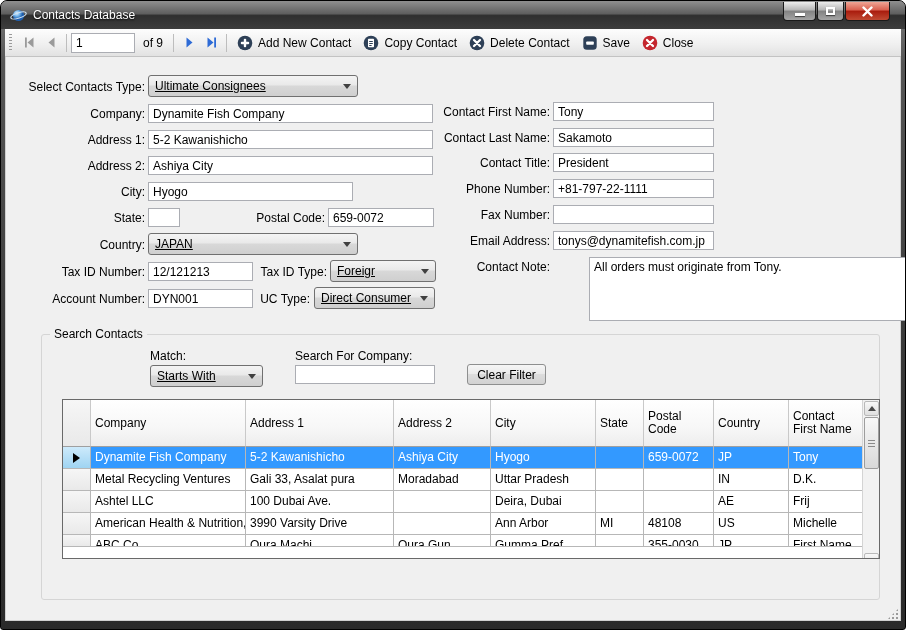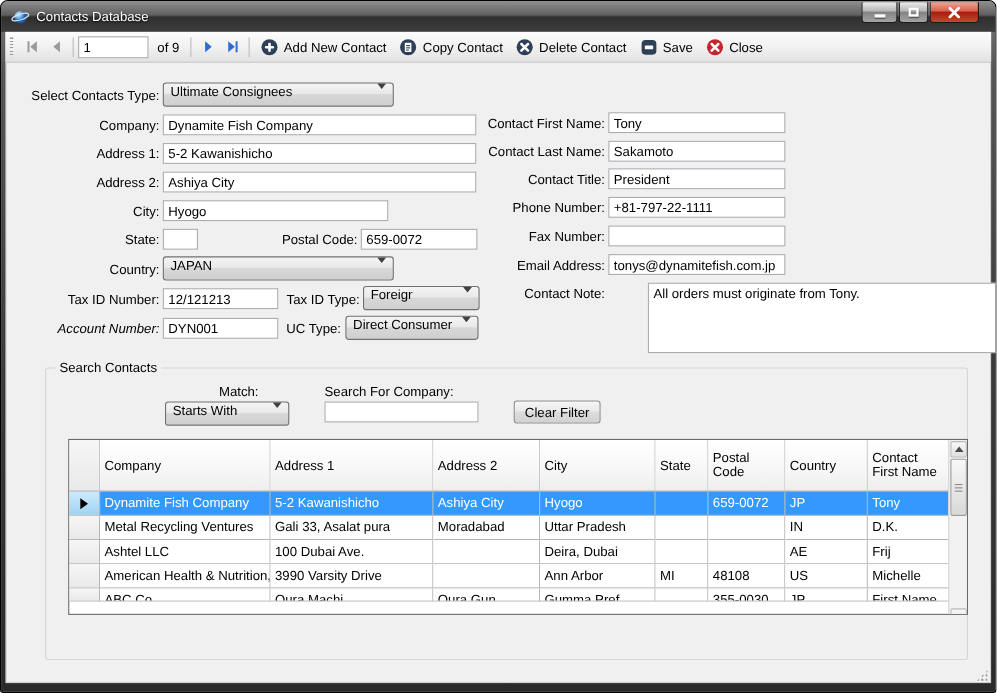--- a/index.html
+++ b/index.html
@@ -41,21 +41,21 @@
     padding:1px 4px;font-family:inherit;}
   .of-label{margin:0 6px 0 8px;}
   .toolbtn{display:flex;align-items:center;gap:5px;padding:3px 6px;border-radius:2px;white-space:nowrap;}
 
   
   .lbl{position:absolute;text-align:right;height:15px;line-height:15px;white-space:nowrap;}
   .tbx{position:absolute;height:19px;border:1px solid #ABADB3;background:#fff;font-size:12px;
     padding:1px 4px;font-family:inherit;}
   .combo{position:absolute;height:22px;border:1px solid #707070;border-radius:3px;
     background:linear-gradient(180deg,#f4f4f4 0%,#e9e9e9 45%,#d8d8d8 50%,#cfcfcf 100%);
-    display:flex;align-items:flex-start;padding:0 6px;}
+    display:flex;align-items:center;padding:0 6px;text-decoration:underline;}
   .combo .cv{flex:1;overflow:hidden;white-space:nowrap;}
   .combo .arr{width:0;height:0;border-left:4px solid transparent;border-right:4px solid transparent;
     border-top:5px solid #404040;margin-left:4px;}
   .notearea{position:absolute;border:1px solid #ABADB3;background:#fff;font-size:12px;
     font-family:inherit;padding:2px 4px;resize:none;overflow:hidden;margin-left:36px;}
   .pushbtn{position:absolute;height:21px;border:1px solid #8e8f8f;border-radius:3px;
     background:linear-gradient(180deg,#f6f6f6 0%,#eaeaea 45%,#dcdcdc 50%,#d2d2d2 100%);
     display:flex;align-items:center;justify-content:center;font-size:12px;}
 
   .groupbox{position:absolute;border:1px solid #d5d5d5;border-radius:3px;}
@@ -241,21 +241,21 @@
     </div>
 
     <span class="lbl" style="left:36px;top:236px;width:104px;">Tax ID Number:</span>
     <input class="tbx" style="left: 143px; top: 233px; width: 105px;" value="12/121213">
     <span class="lbl" style="left:250px;top:236px;width:72px;">Tax ID Type:</span>
     <div class="combo" style="left:325px;top:231px;width:106px;gap:42px;">
       <span class="cv">Foreign</span>
         <span class="arr"></span>
     </div>
 
-    <span class="lbl" style="left:36px;top:263px;width:104px;font-style:italic;">Account Number:</span>
+    <span class="lbl" style="left:36px;top:263px;width:104px;">Account Number:</span>
     <input class="tbx" style="left: 143px; top: 260px; width: 105px;" value="DYN001">
     <span class="lbl" style="left:250px;top:263px;width:55px;">UC Type:</span>
     <div class="combo" style="left:309px;top:258px;width:121px;">
       <span class="cv">Direct Consumer</span>
         <span class="arr"></span>
     </div>
 
     <span class="lbl" style="left:436px;top:76px;width:109px;">Contact First Name:</span>
     <input class="tbx" style="left: 548px; top: 73px; width: 161px;" value="Tony">
 
@@ -273,21 +273,21 @@
 
     <span class="lbl" style="left:436px;top:205px;width:109px;">Email Address:</span>
     <input class="tbx" style="left: 548px; top: 202px; width: 161px;" value="tonys@dynamitefish.com.jp">
 
     <span class="lbl" style="left:436px;top:231px;width:109px;">Contact Note:</span>
     <textarea class="notearea" style="left: 548px; top: 228px; width: 327px; height: 64px;">All orders must originate from Tony.</textarea>
 
     <div class="groupbox" style="left:36px;top:305px;width:839px;height:266px;">
       <span class="gb-legend">Search Contacts</span>
     </div>
-    <span class="lbl" style="left:130px;top:320px;width:100px;text-align:right;">Match:</span>
+    <span class="lbl" style="left:145px;top:320px;width:100px;text-align:left;">Match:</span>
     <div class="combo" style="left:145px;top:336px;width:113px;">
       <span class="cv">Starts With</span>
         <span class="arr"></span>
     </div>
     <span class="lbl" style="left:290px;top:320px;width:160px;text-align:left;">Search For Company:</span>
     <input class="tbx" style="left: 290px; top: 336px; width: 140px;" value="">
     <div class="pushbtn" style="left:462px;top:335px;width:79px;">
       <span>Clear Filter</span>
     </div>
 

